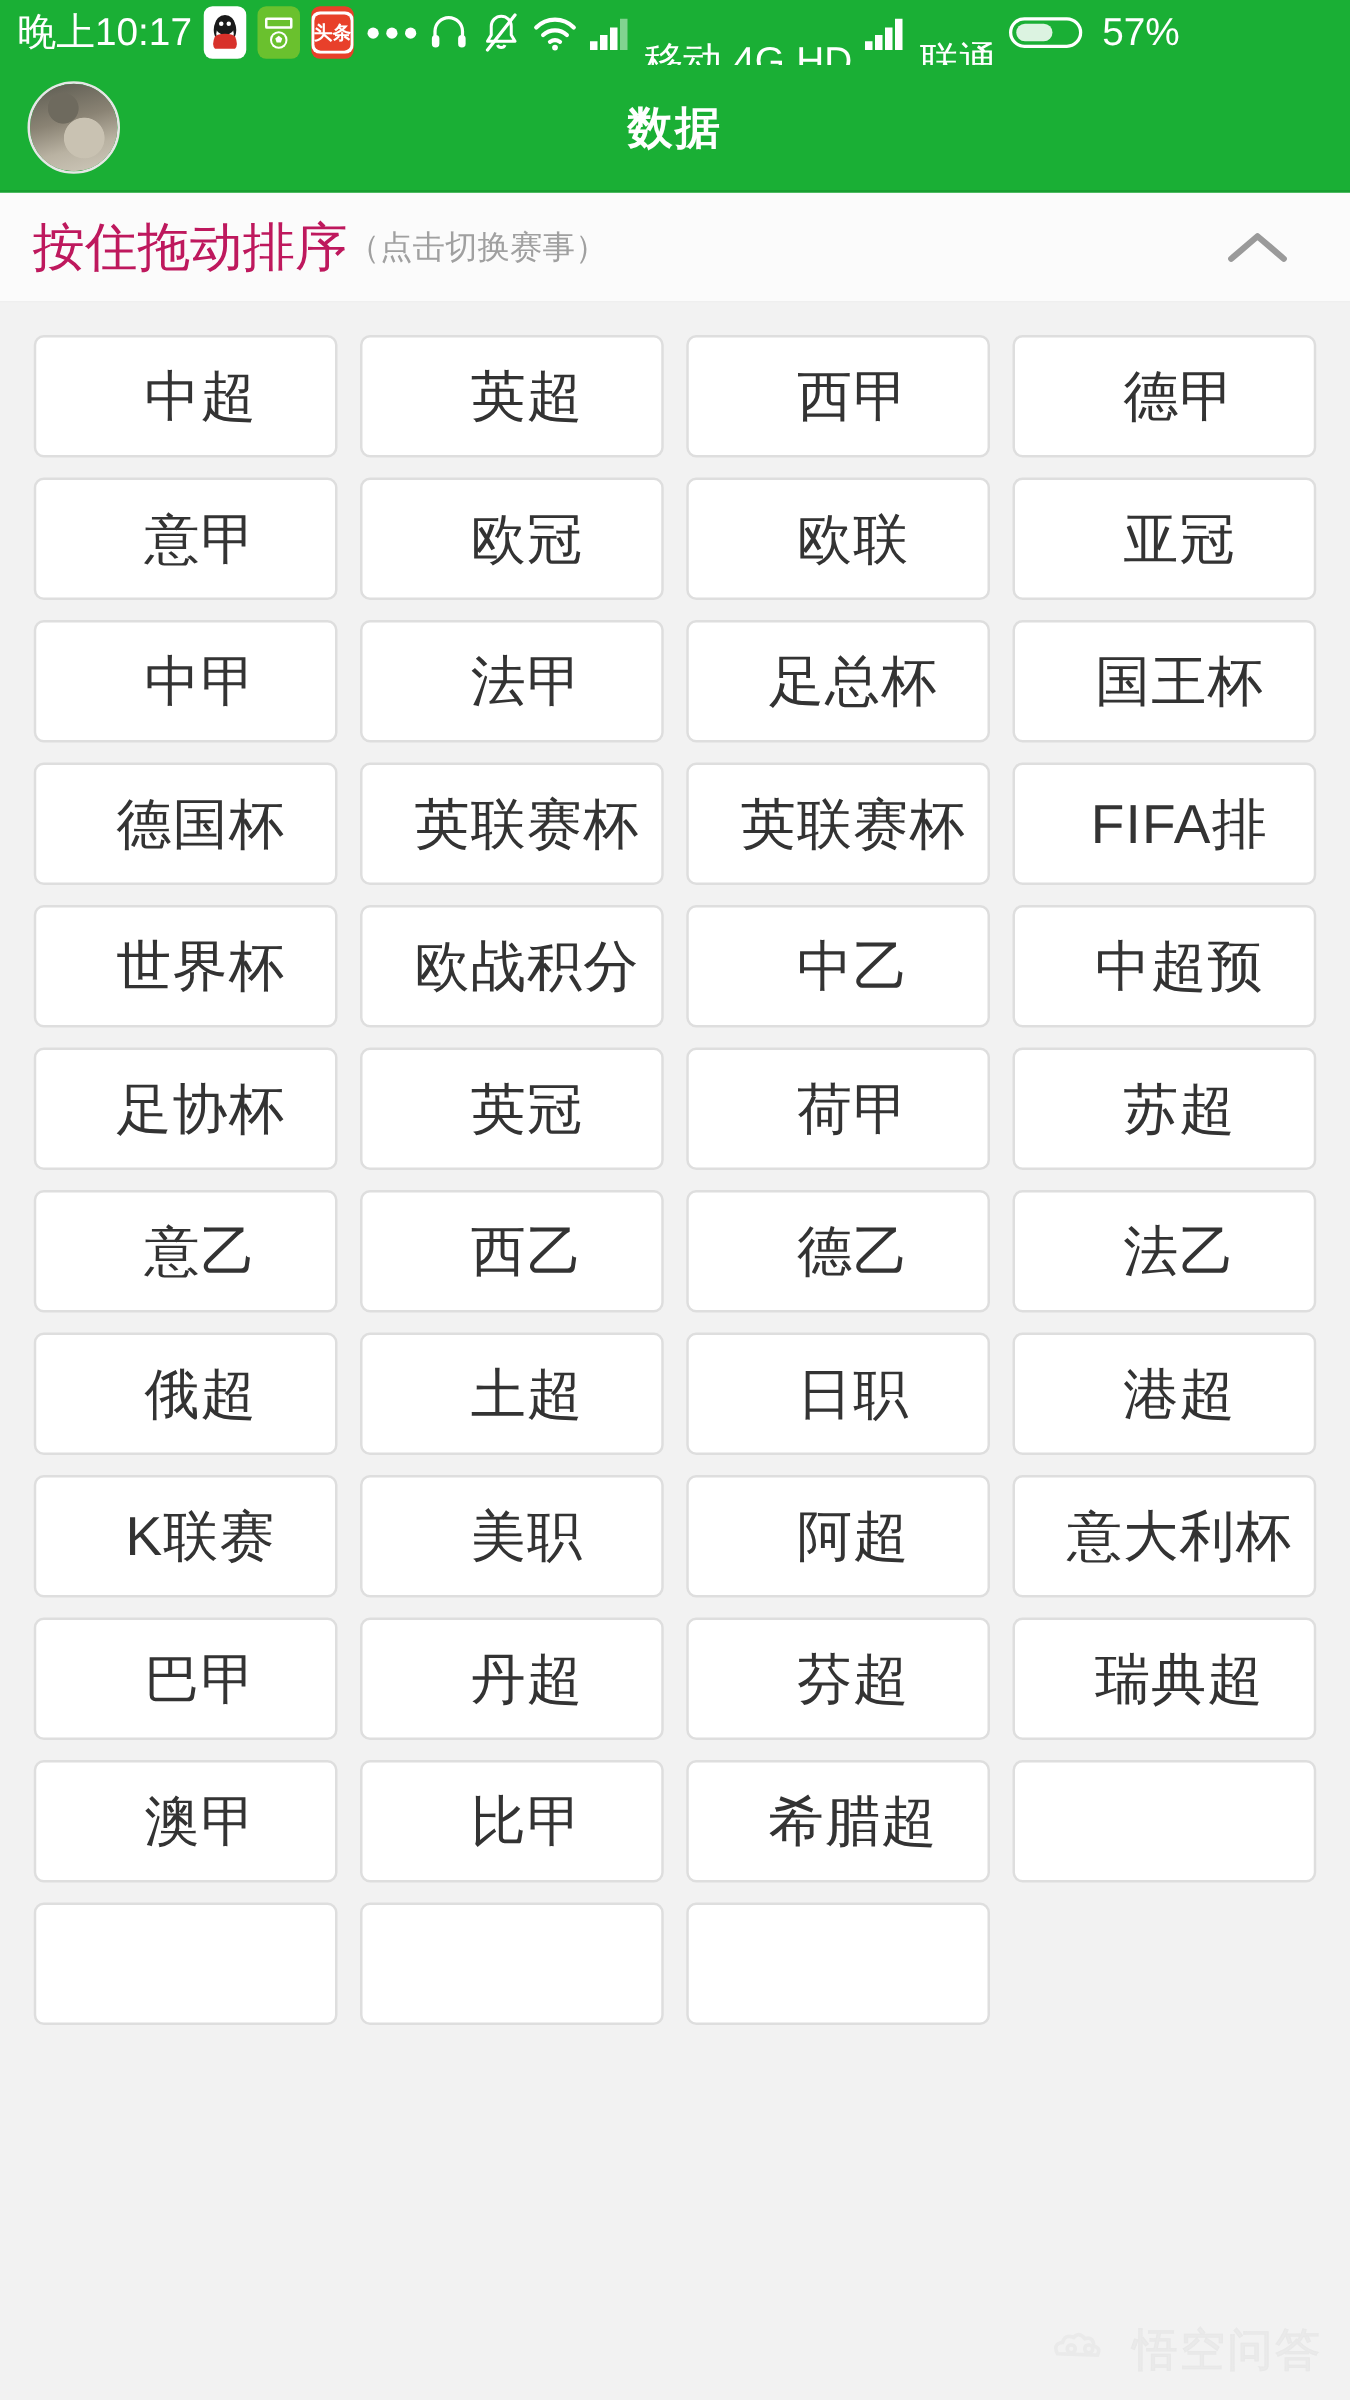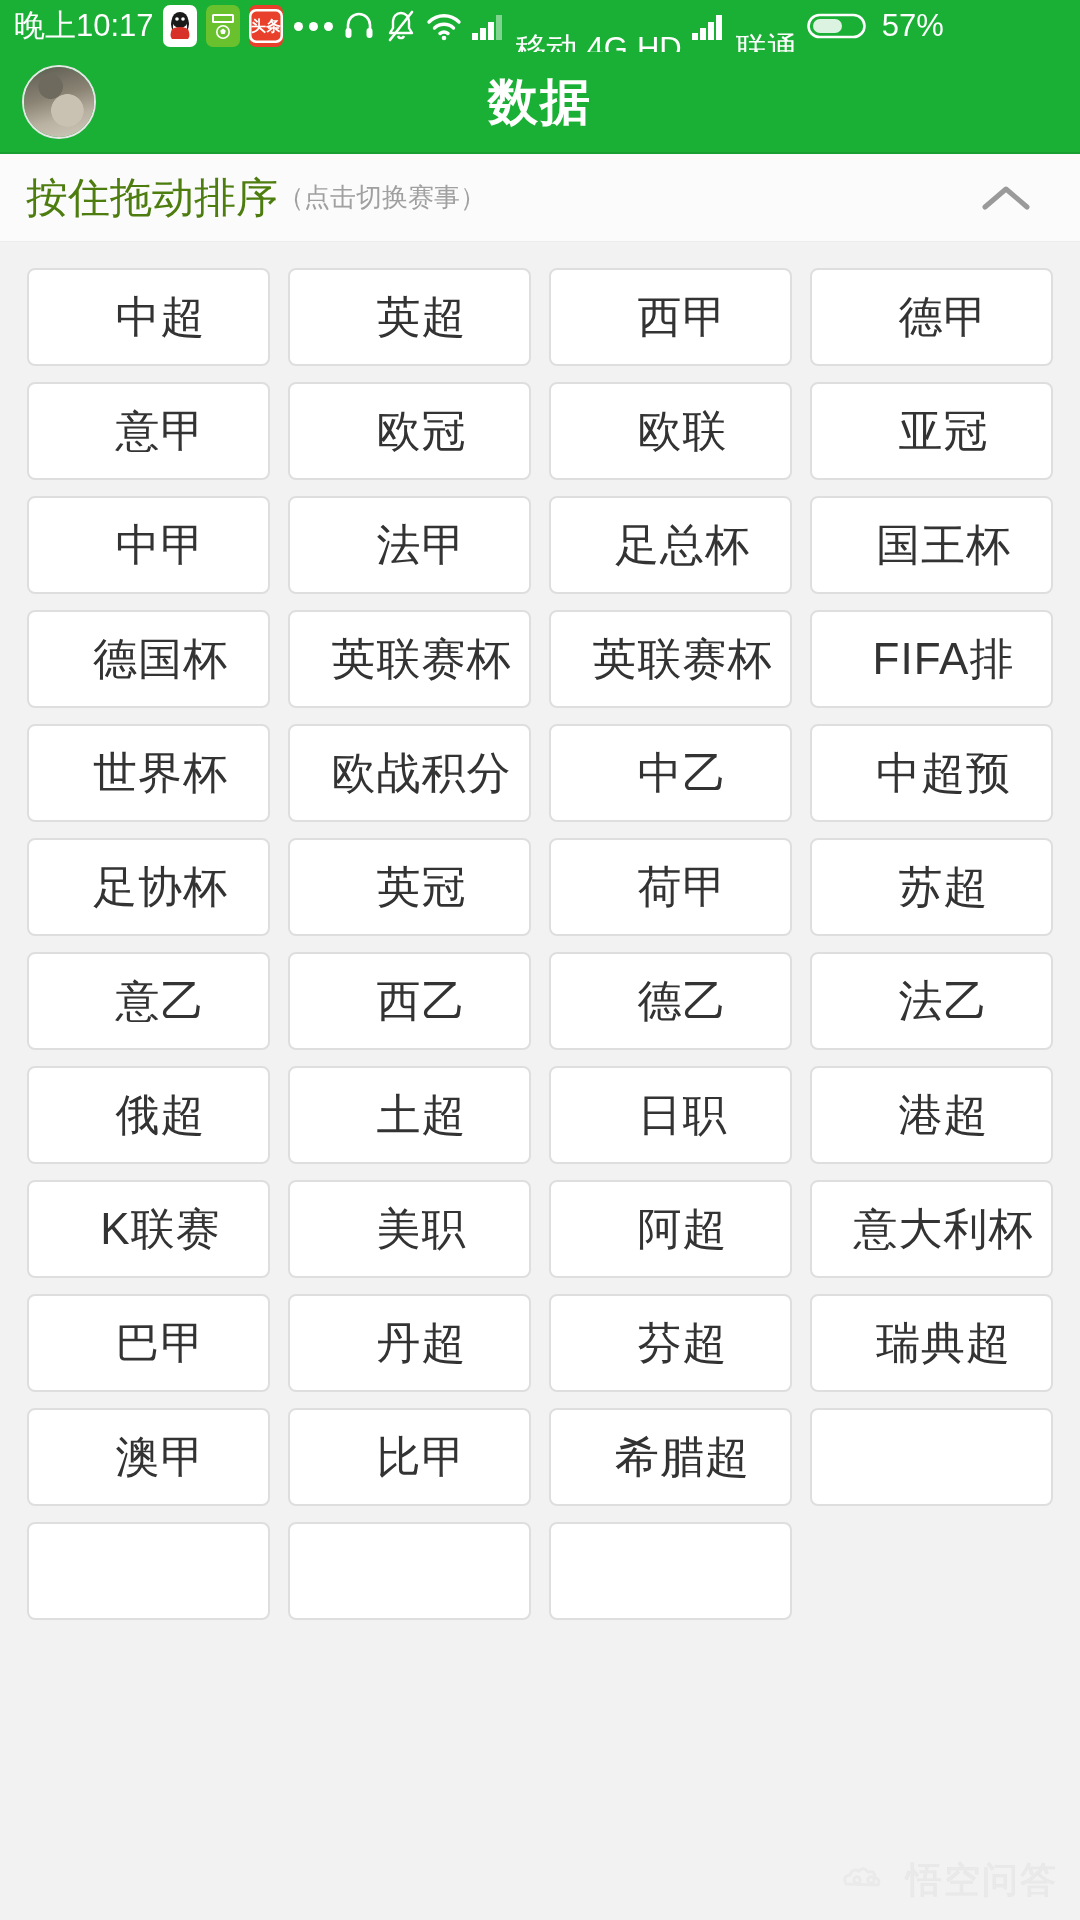--- a/index.html
+++ b/index.html
@@ -70,37 +70,37 @@
     width: 100%; height: 100%;
     background:
       radial-gradient(circle at 38% 28%, #6e6a5e 0 18%, transparent 19%),
       radial-gradient(circle at 62% 62%, #c9c2b2 0 26%, transparent 27%),
       linear-gradient(165deg, #5b5a50 0%, #8a8374 42%, #b9b2a2 70%, #cfc9bb 100%);
   }
   .app-title {
     width: 100%;
     text-align: center;
     color: #ffffff;
-    font-size: 50px;
+    font-size: 36px;
     font-weight: bold;
     letter-spacing: 2px;
   }
 
   
   .sort-bar {
     height: 88px;
     background: #fbfbfb;
     display: flex;
     align-items: center;
     padding: 0 26px 0 26px;
     border-bottom: 1px solid #ececec;
   }
   .sort-main {
     font-size: 42px;
-    color: #4d7c0f;
+    color: #be185d;
     white-space: nowrap;
   }
   .sort-sub {
     font-size: 26px;
     color: #a0a0a0;
     white-space: nowrap;
   }
   .sort-spacer { flex: 1; }
   .chevron {
     width: 56px; height: 56px;

